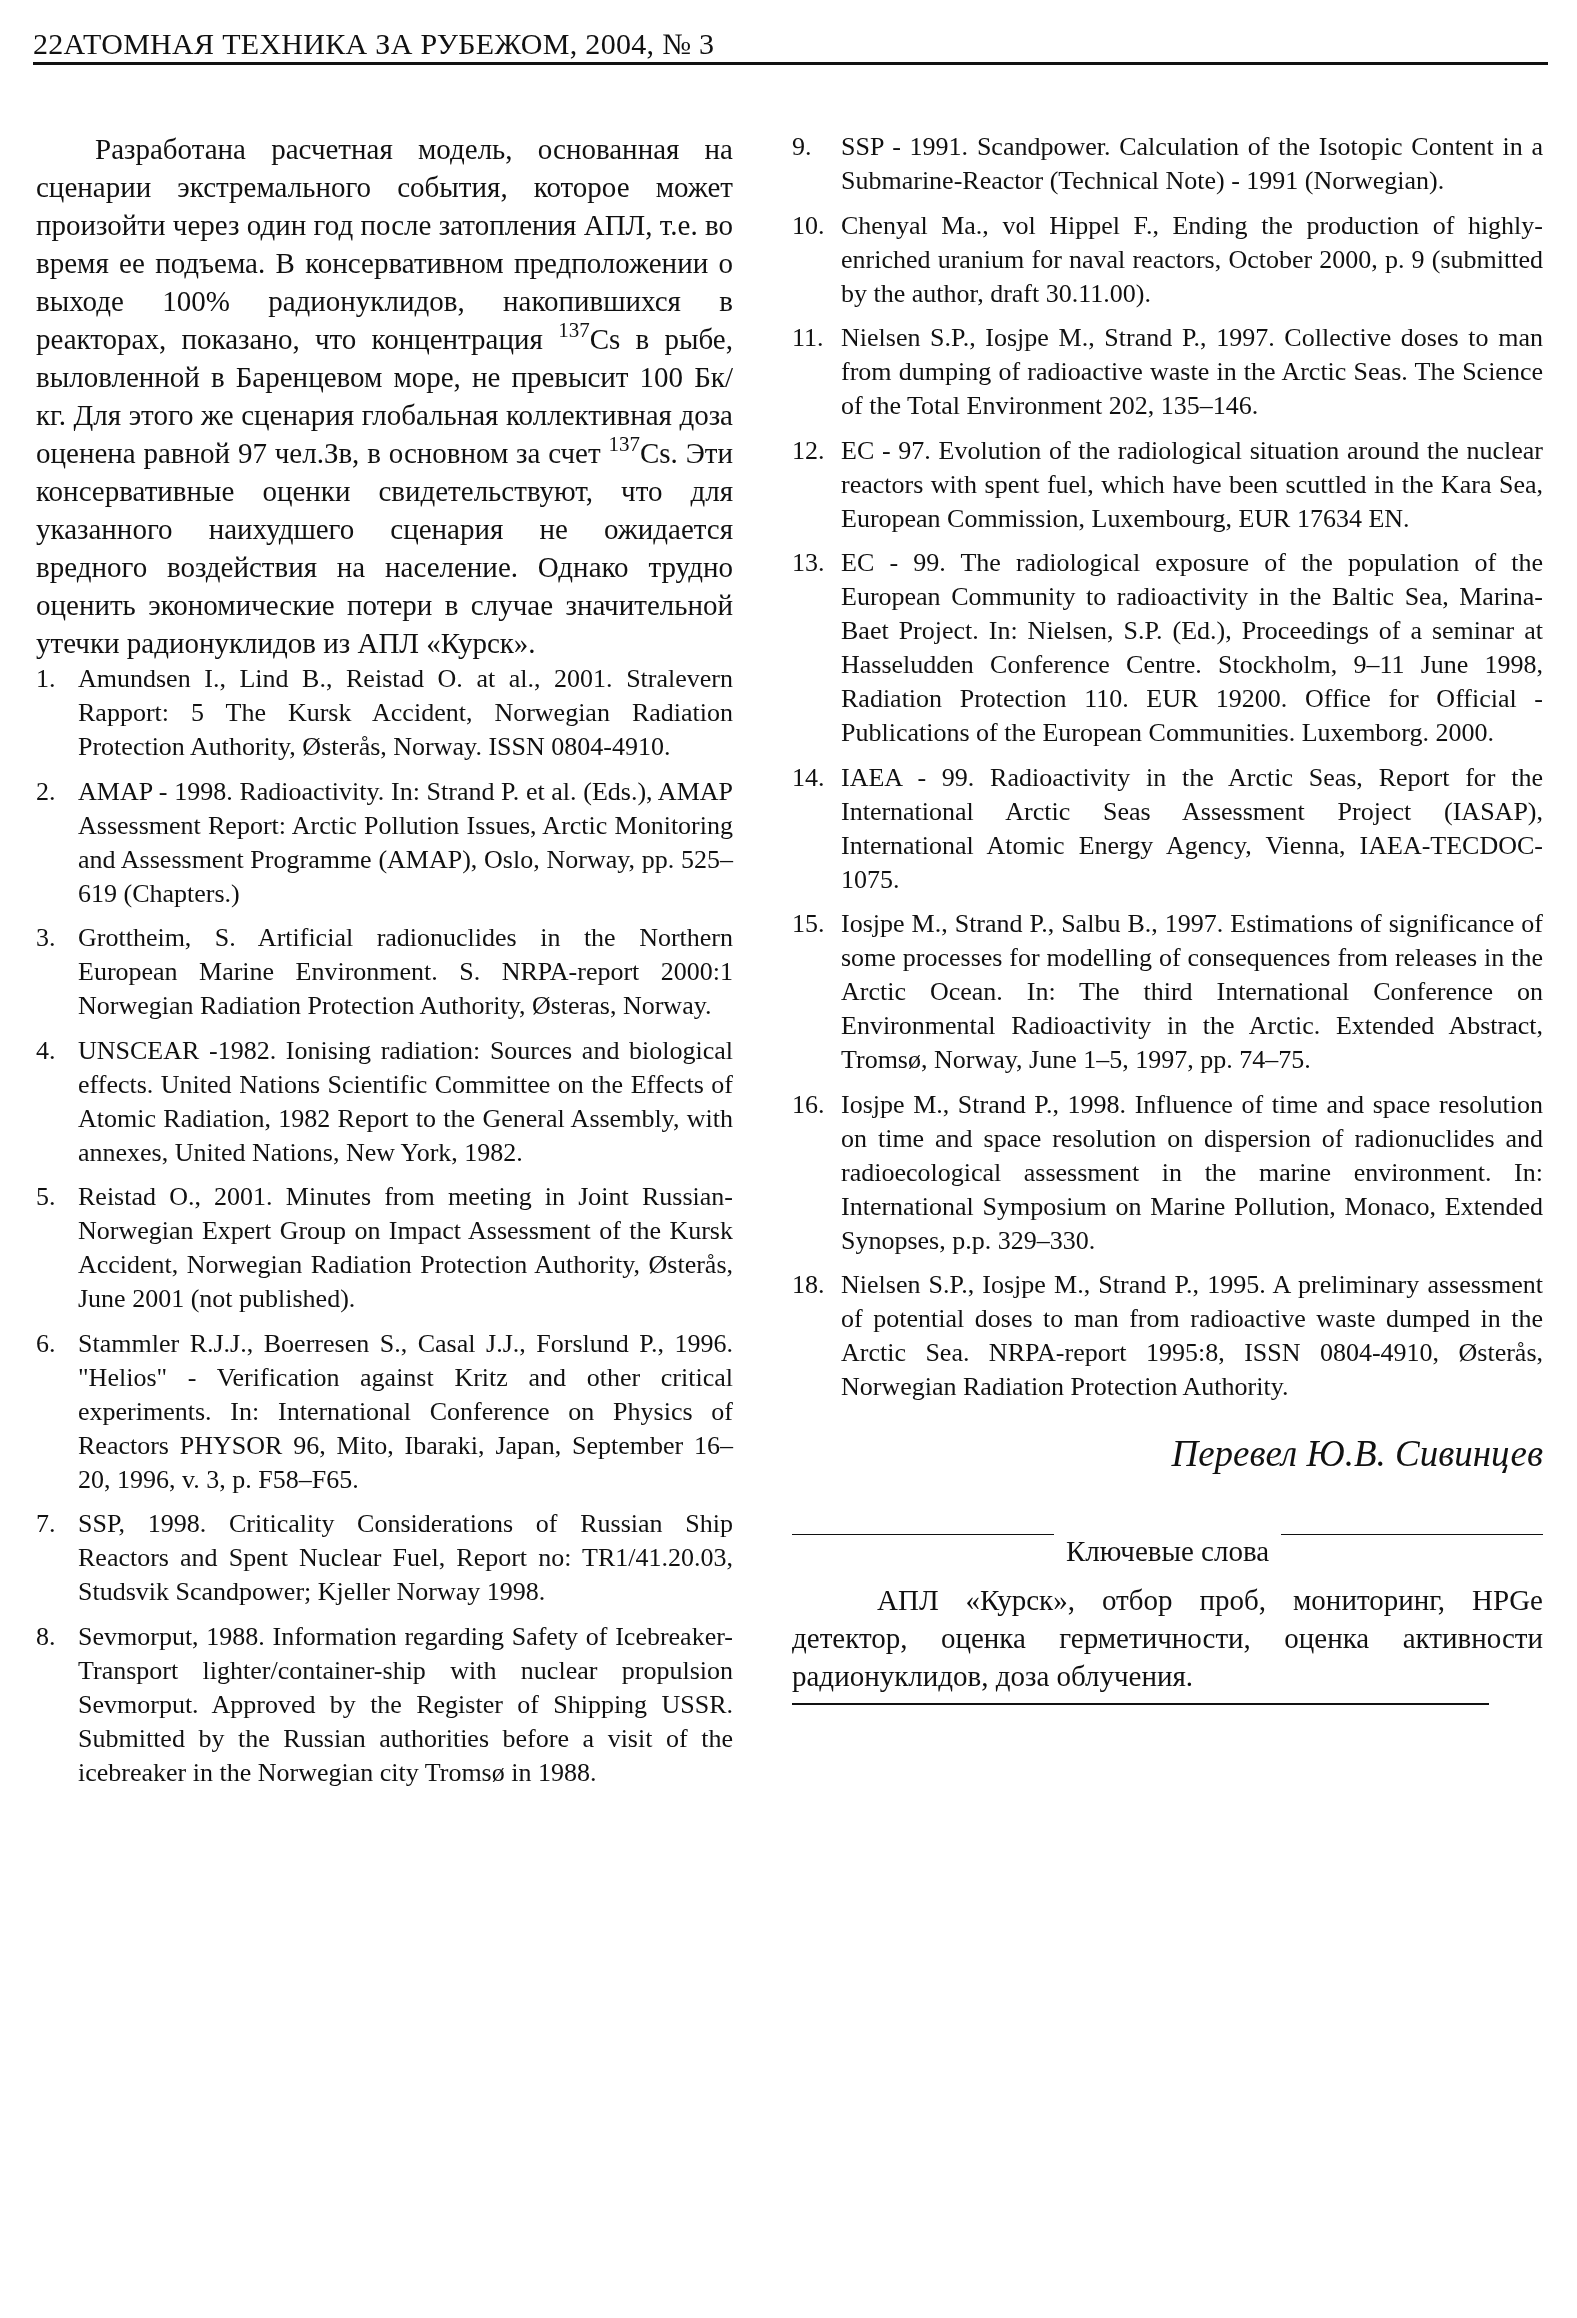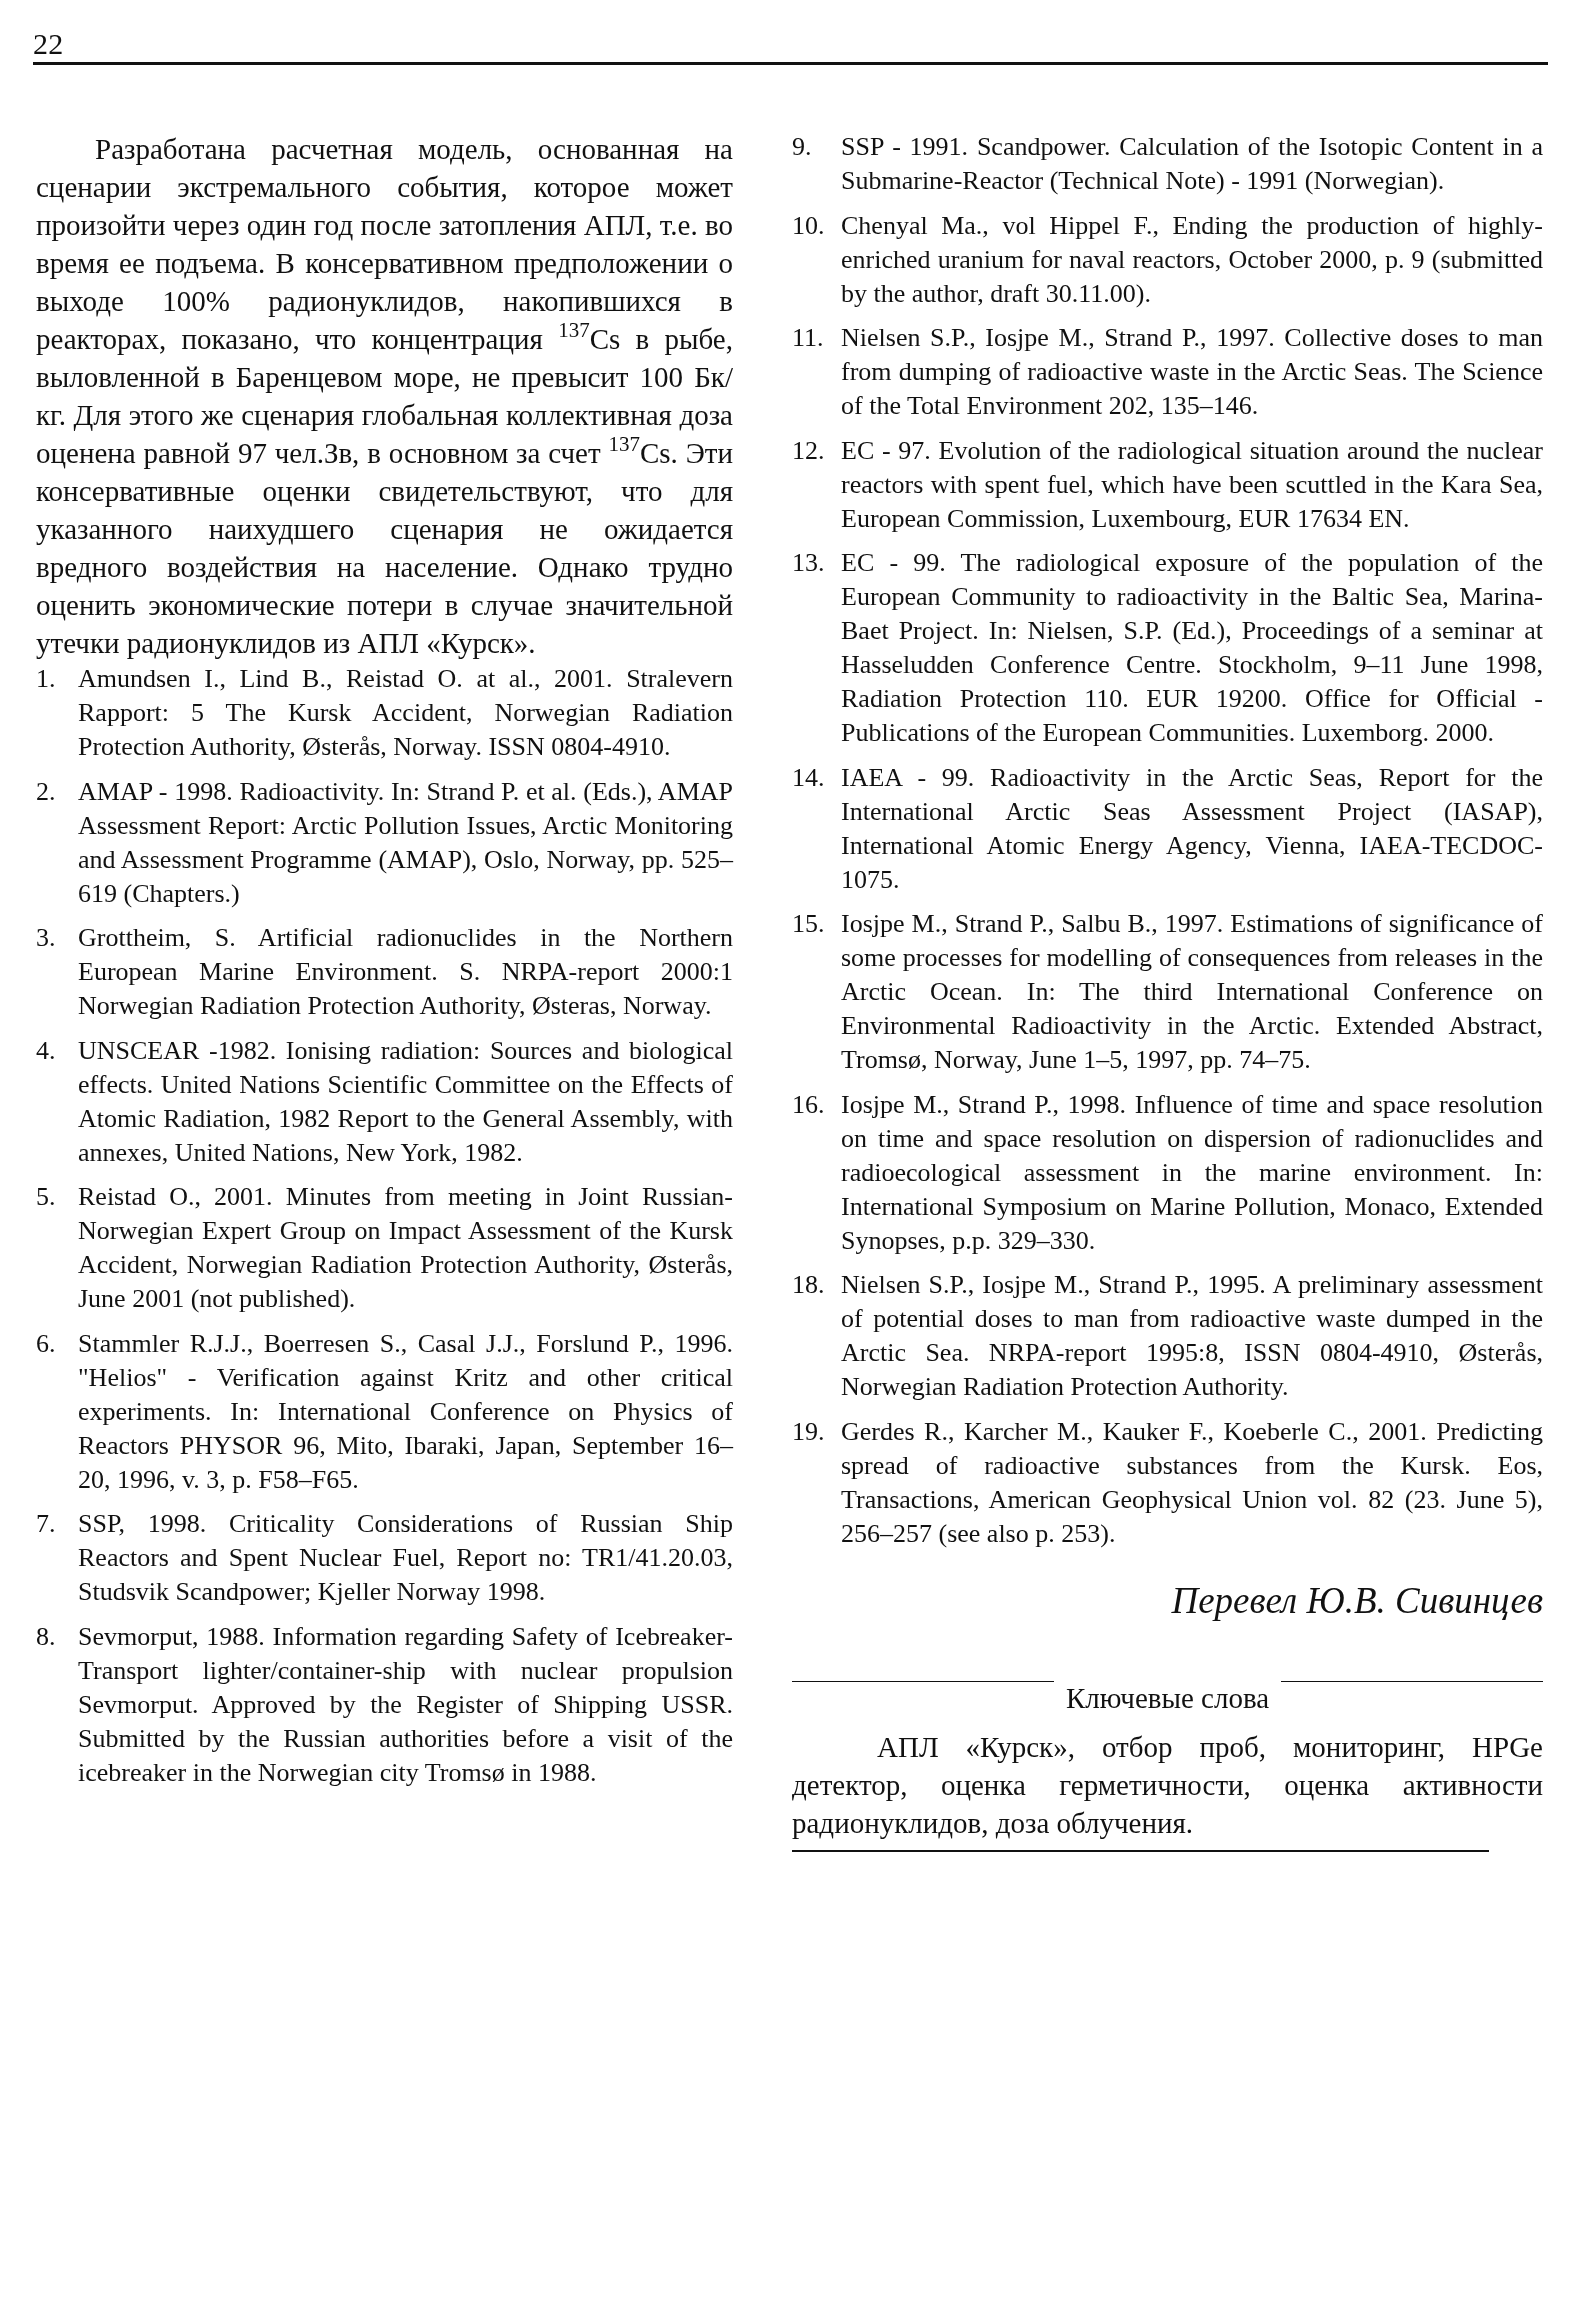--- a/index.html
+++ b/index.html
@@ -44,20 +44,21 @@
   .kw-heading .line { flex: 1; height: 1.3px; background: #111; }
   .kw-heading .lbl { padding: 0 12px; }
   .kw-text { font-size: 29px; line-height: 38px; margin-top: 13px; text-align: justify; text-indent: 85px; padding-right: 0; }
   .kw-rule { height: 2px; background: #111; width: 697px; margin-top: 8px; }
 </style>
 </head>
 <body>
 
 <div class="header">
   <span>22</span>
+  <span>АТОМНАЯ ТЕХНИКА ЗА РУБЕЖОМ, 2004, № 3</span>
 </div>
 <div class="header-rule"></div>
 
 <div class="col col-left">
   <div class="body-text">
     <p class="indent"><span>Разработана расчетная модель, основанная на сценарии экстремального события, которое может произойти через один год после затопления АПЛ, т.е. во время ее подъема. В консервативном предположении о выходе 100% радионуклидов, накопившихся в реакторах, показано, что концентрация </span><sup>137</sup><span>Cs в рыбе, выловленной в Баренцевом море, не превысит 100 Бк/кг. Для этого же сценария глобальная коллективная доза оценена равной 97 чел.Зв, в основном за счет </span><sup>137</sup><span>Cs. Эти консервативные оценки свидетельствуют, что для указанного наихудшего сценария не ожидается вредного воздействия на население. Однако трудно оценить экономические потери в случае значительной утечки радионуклидов из АПЛ «Курск».</span></p>
   </div>
 
 
   <div>
@@ -127,24 +128,20 @@
         <span class="ref-text">Iosjpe M., Strand P., Salbu B., 1997. Estimations of significance of some processes for modelling of consequences from releases in the Arctic Ocean. In: The third International Conference on Environmental Radioactivity in the Arctic. Extended Abstract, Tromsø, Norway, June 1–5, 1997, pp. 74–75.</span>
       </div>
     <div class="ref">
         <span class="ref-num">16.</span>
         <span class="ref-text">Iosjpe M., Strand P., 1998. Influence of time and space resolution on time and space resolution on dispersion of radionuclides and radioecological assessment in the marine environment. In: International Symposium on Marine Pollution, Monaco, Extended Synopses, p.p. 329–330.</span>
       </div>
     <div class="ref">
         <span class="ref-num">18.</span>
         <span class="ref-text">Nielsen S.P., Iosjpe M., Strand P., 1995. A preliminary assessment of potential doses to man from radioactive waste dumped in the Arctic Sea. NRPA-report 1995:8, ISSN 0804-4910, Østerås, Norwegian Radiation Protection Authority.</span>
       </div>
-    <div class="ref">
-        <span class="ref-num">19.</span>
-        <span class="ref-text">Gerdes R., Karcher M., Kauker F., Koeberle C., 2001. Predicting spread of radioactive substances from the Kursk. Eos, Transactions, American Geophysical Union vol. 82 (23. June 5), 256–257 (see also p. 253).</span>
-      </div>
   </div>
 
   <div class="translator">Перевел Ю.В. Сивинцев</div>
 
   <div class="kw-heading">
     <span class="line"></span>
     <span class="lbl">Ключевые слова</span>
     <span class="line"></span>
   </div>
   <div class="kw-text">АПЛ «Курск», отбор проб, мониторинг, HPGe детектор, оценка герметичности, оценка активности радионуклидов, доза облучения.</div>

